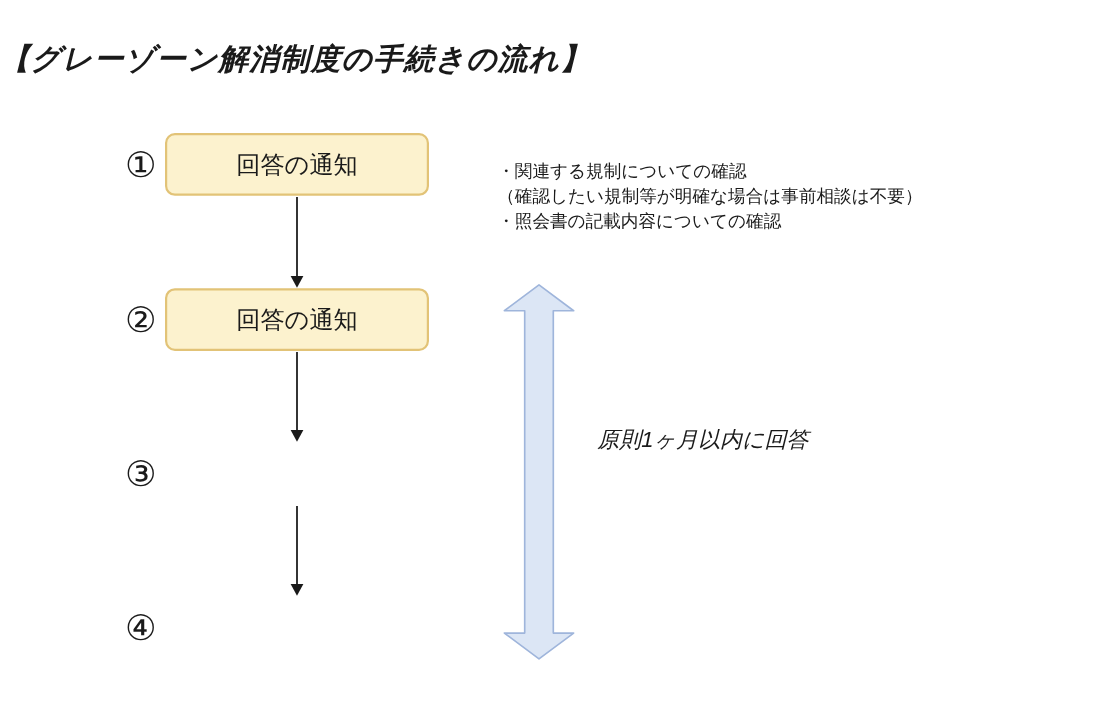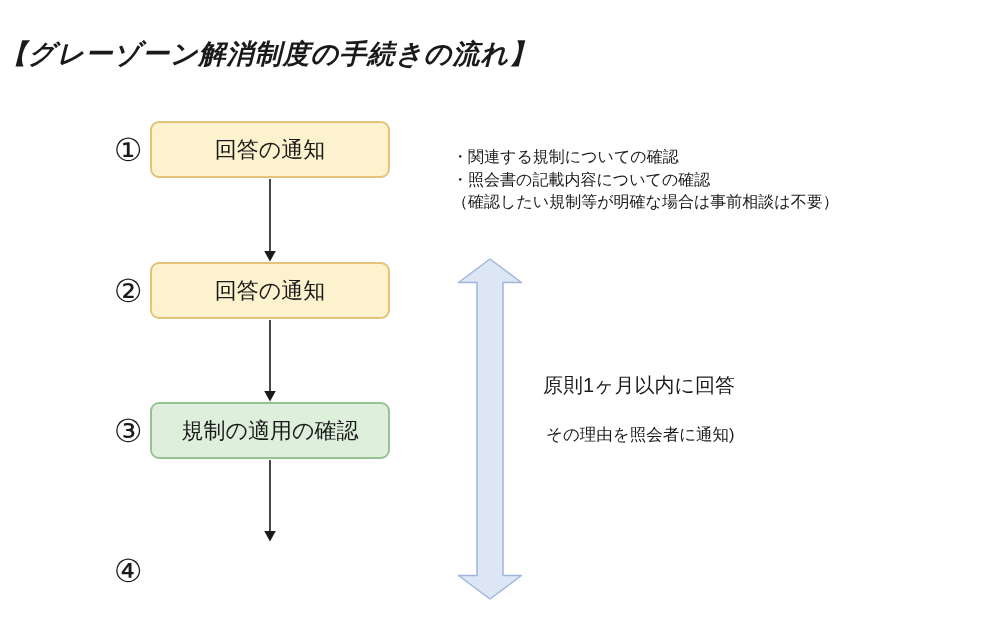--- a/index.html
+++ b/index.html
@@ -38,21 +38,21 @@
     font-size:32px;color:var(--text,#1a1a1a);
   }
   .t1{top:121px;} .t2{top:262px;} .t3{top:402px;} .t4{top:542px;}
   .ann-heading{position:absolute;font-size:20px;color:var(--text,#1a1a1a);white-space:nowrap;}
   .clar-heading{left:458px;top:114px;}
   .clar-body{
     position:absolute;left:452px;top:146px;
     font-size:16px;line-height:22.5px;white-space:nowrap;
     color:var(--text,#1a1a1a);
   }
-  .resp-heading{left:543px;top:372px;}
+  .resp-heading{left:543px;top:386px;font-style:italic;}
   .resp-body{
     position:absolute;left:537px;top:424px;
     font-size:16.5px;line-height:21.5px;white-space:nowrap;
     color:var(--text,#1a1a1a);
   }
   .resp-body .indent{padding-left:9px;}
 </style>
 </head>
 <body>
 
@@ -85,30 +85,26 @@
   <div class="step-box t1 yellow">
     <span>回答の通知</span>
   </div>
 
   <div class="step-num t2">②</div>
   <div class="step-box t2 yellow">
     <span>回答の通知</span>
   </div>
 
   <div class="step-num t3">③</div>
-  <div class="step-box t3 green">
-    <span>規制の適用の確認</span>
-  </div>
 
   <div class="step-num t4">④</div>
 
   <div class="clar-body">
     <div>・関連する規制についての確認</div>
+    <div>（確認したい規制等が明確な場合は事前相談は不要）</div>
     <div>・照会書の記載内容についての確認</div>
-    <div>（確認したい規制等が明確な場合は事前相談は不要）</div>
   </div>
 
   <div class="ann-heading resp-heading">原則1ヶ月以内に回答</div>
   <div class="resp-body">
-    <div class="indent">その理由を照会者に通知)</div>
   </div>
 
 </div>
 
 </body></html>

